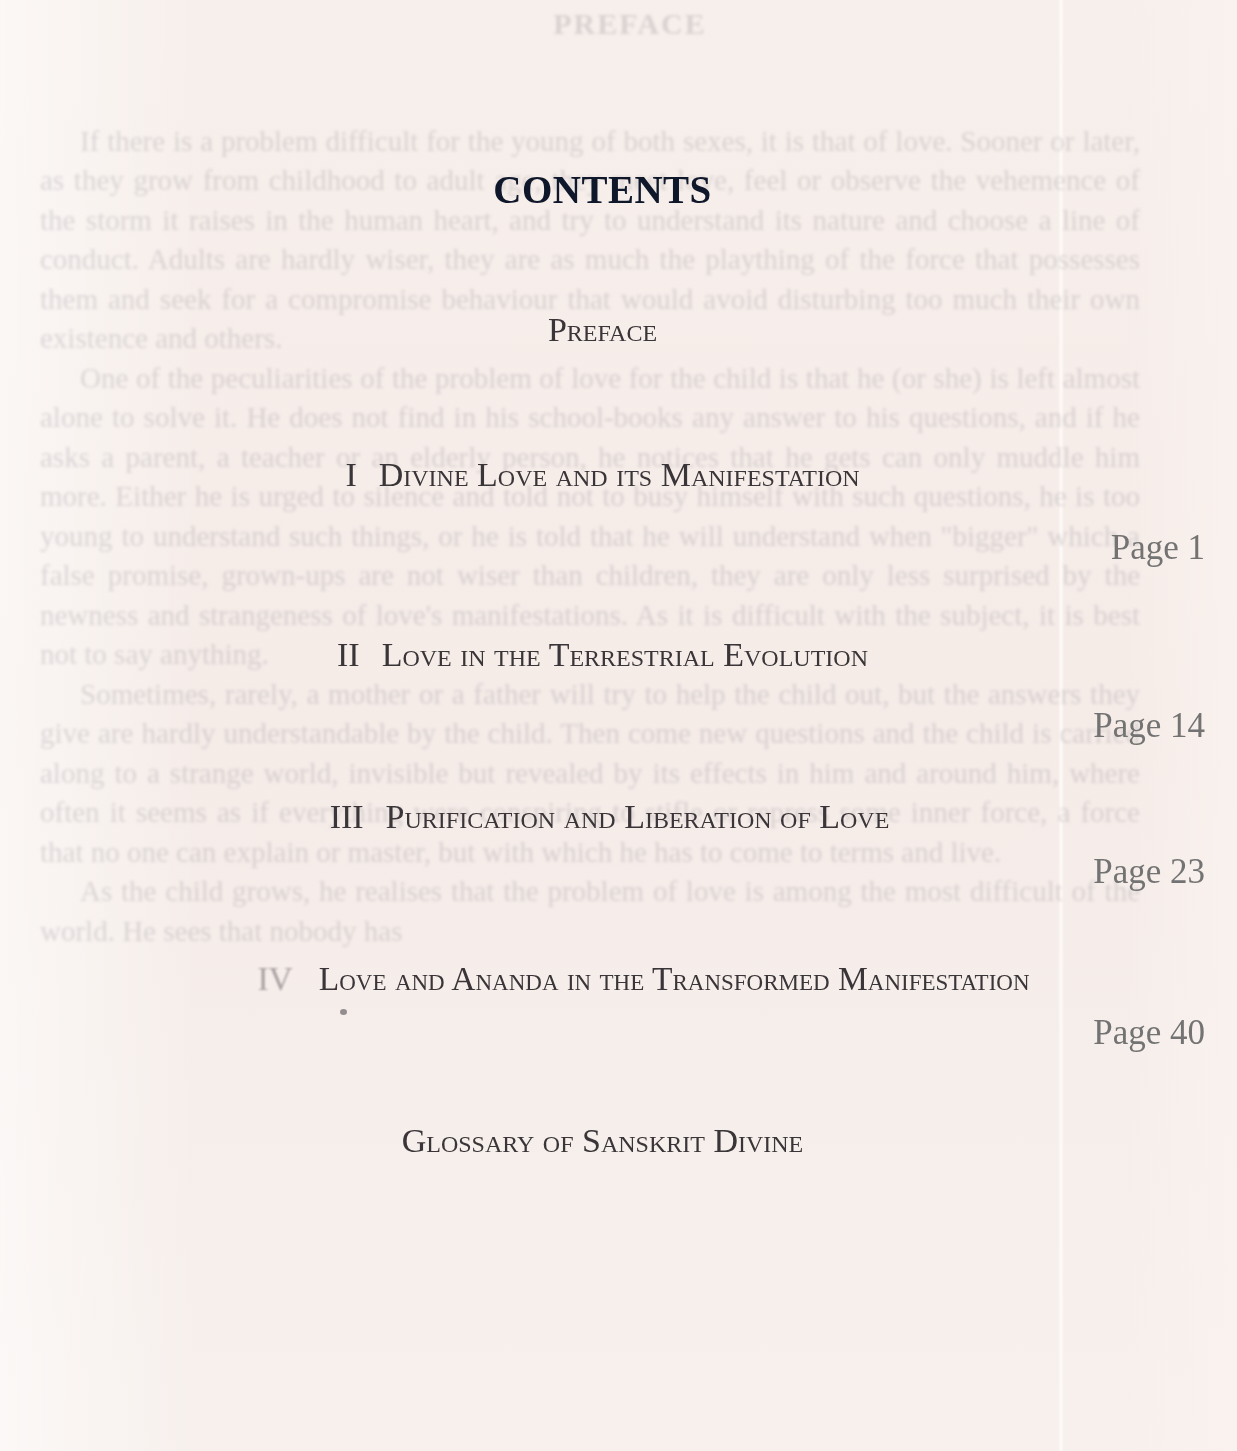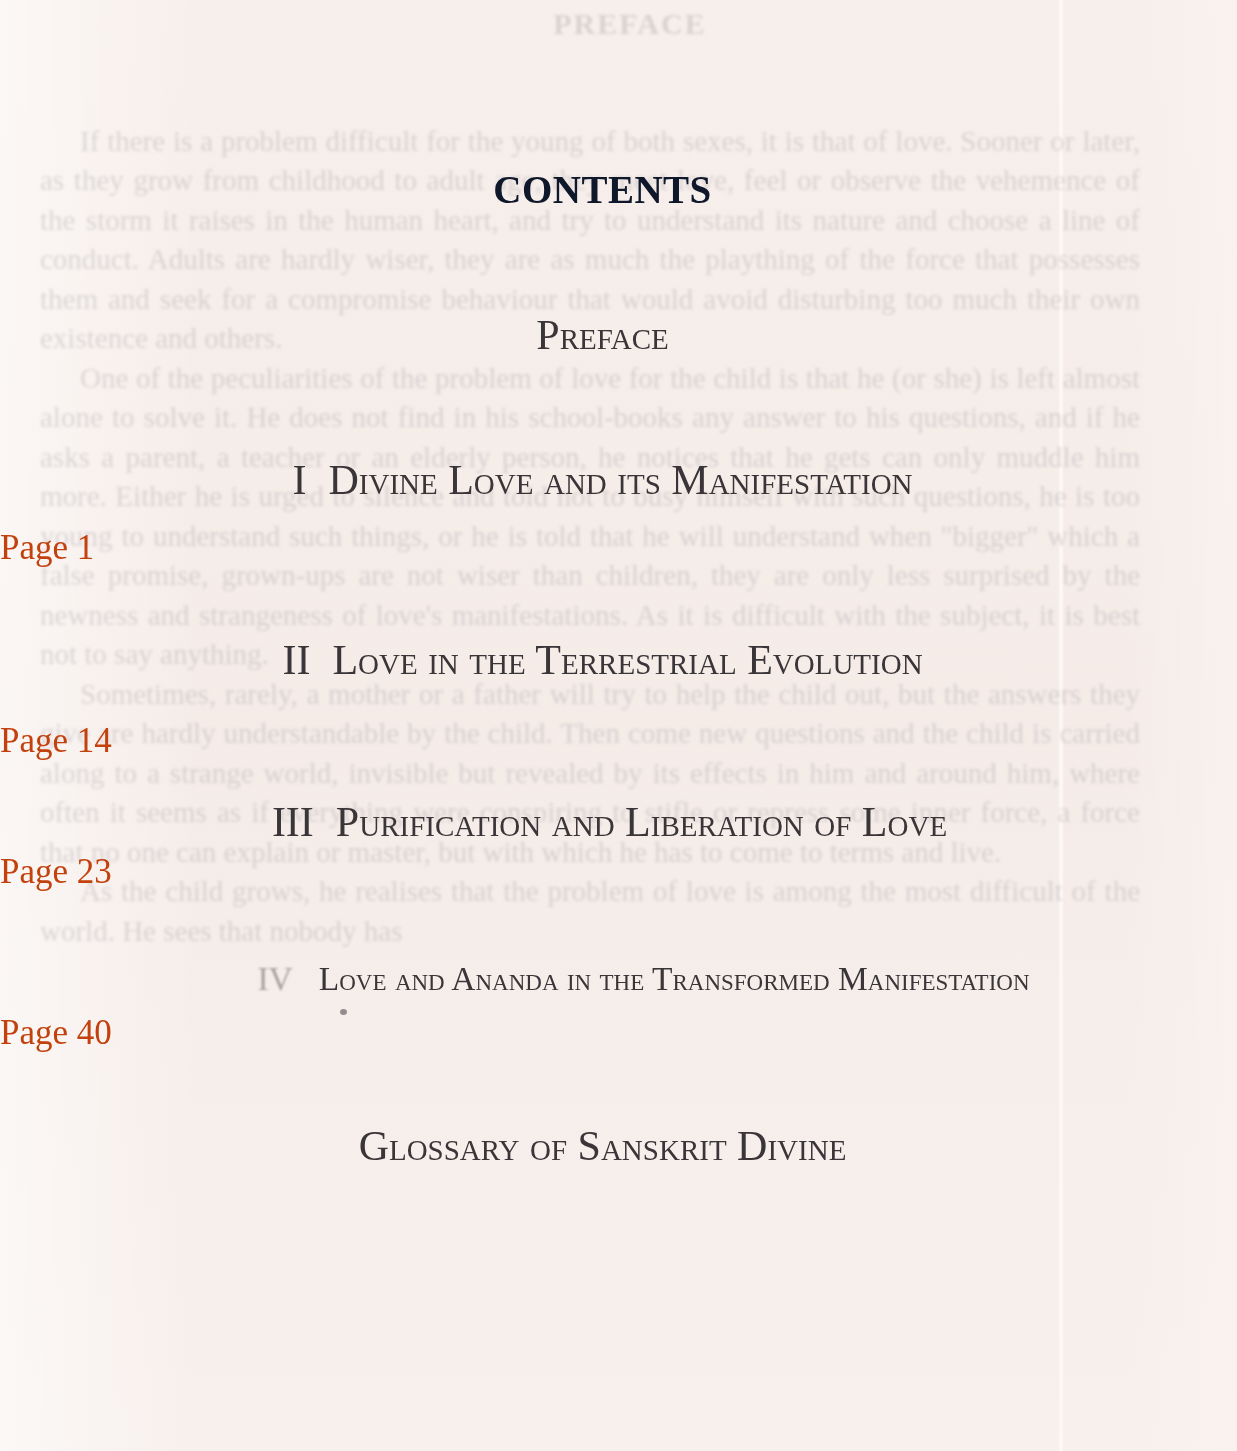--- a/index.html
+++ b/index.html
@@ -79,44 +79,44 @@
       font-weight: bold;
       letter-spacing: 0.5px;
       color: #0f172a;
       margin-top: 19px;
     }
     .entry-label {
       position: absolute;
       left: 0;
       width: 1205px;
       text-align: center;
-      font-size: 42px;
+      font-size: 34px;
       font-variant: small-caps;
       color: #3a3538;
       white-space: nowrap;
     }
     .entry-label .numeral {
       font-variant: normal;
       margin-right: 22px;
     }
     .entry-page {
       position: absolute;
       left: 0;
       width: 1205px;
-      text-align: left;
+      text-align: right;
       font-size: 35px;
-      color: #c2410c;
+      color: #737373;
     }
     .preface {
       top: 311px;
     }
     .e1 { top: 456px; text-align: center; }
     .p1 { top: 528px; }
     .e2 { top: 636px; text-align: center; }
-    .p2 { top: 721px; }
+    .p2 { top: 706px; }
     .e3 { top: 798px; margin-left: 7px; }
     .p3 { top: 852px; }
     .e4 { top: 960px; left: 25px; width: 1237px; font-size: 33.5px; }
     .e4 .numeral { opacity: 0.55; filter: blur(1.3px); color: #6a6468; margin-right: 26px; }
     .p4 { top: 1013px; }
     .e5 { top: 1122px; }
     .p5 { top: 1175px; }
 
     .speck {
       position: absolute;

